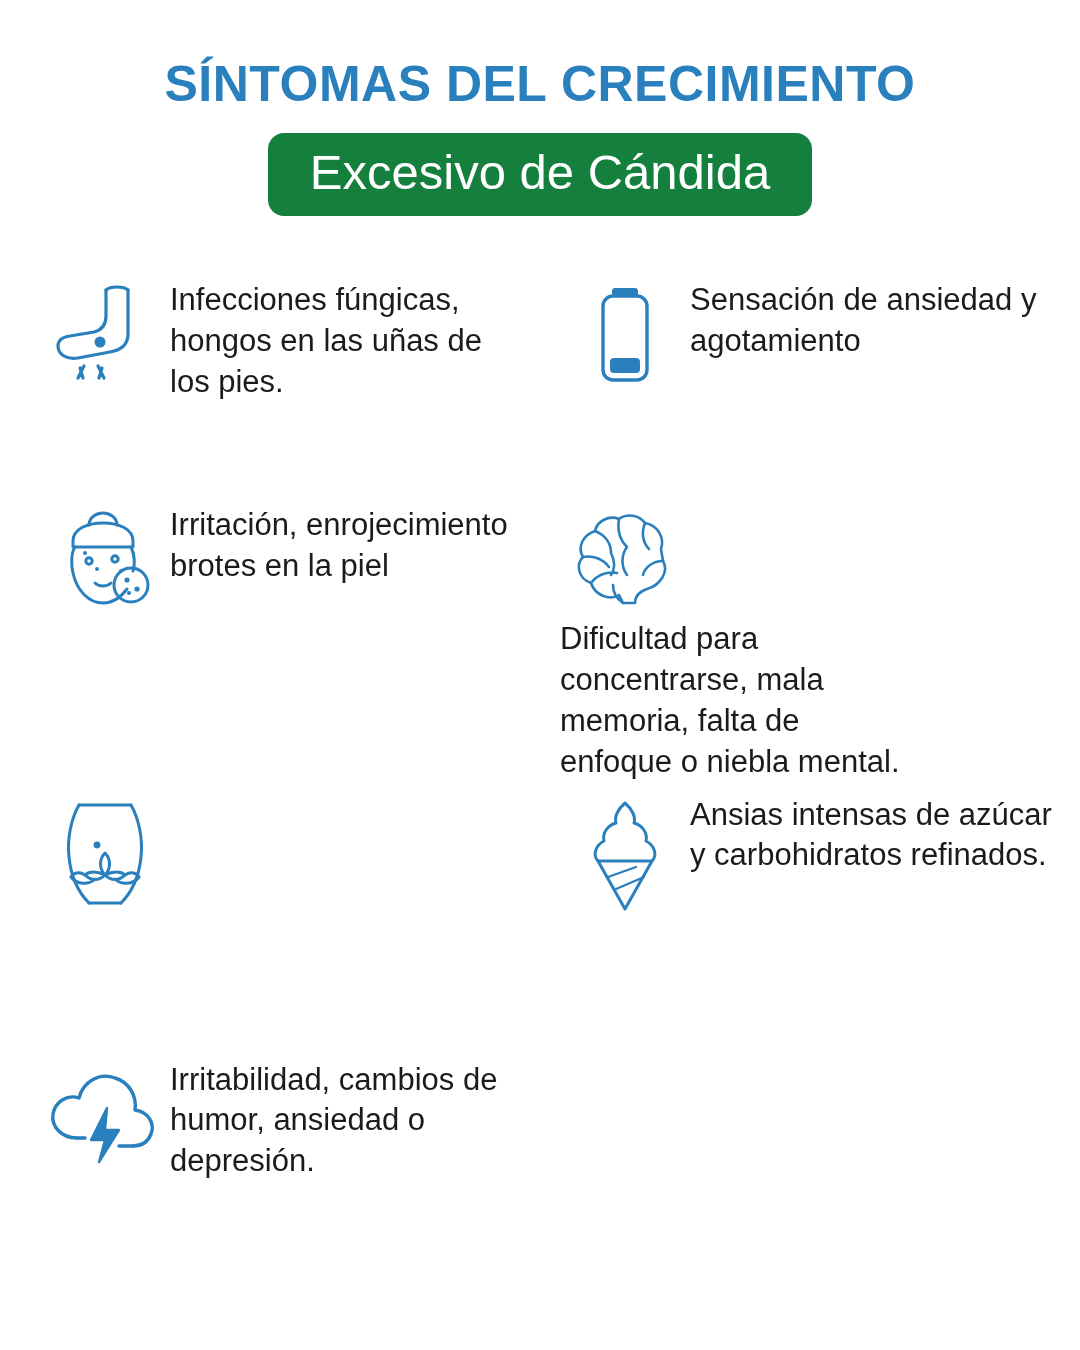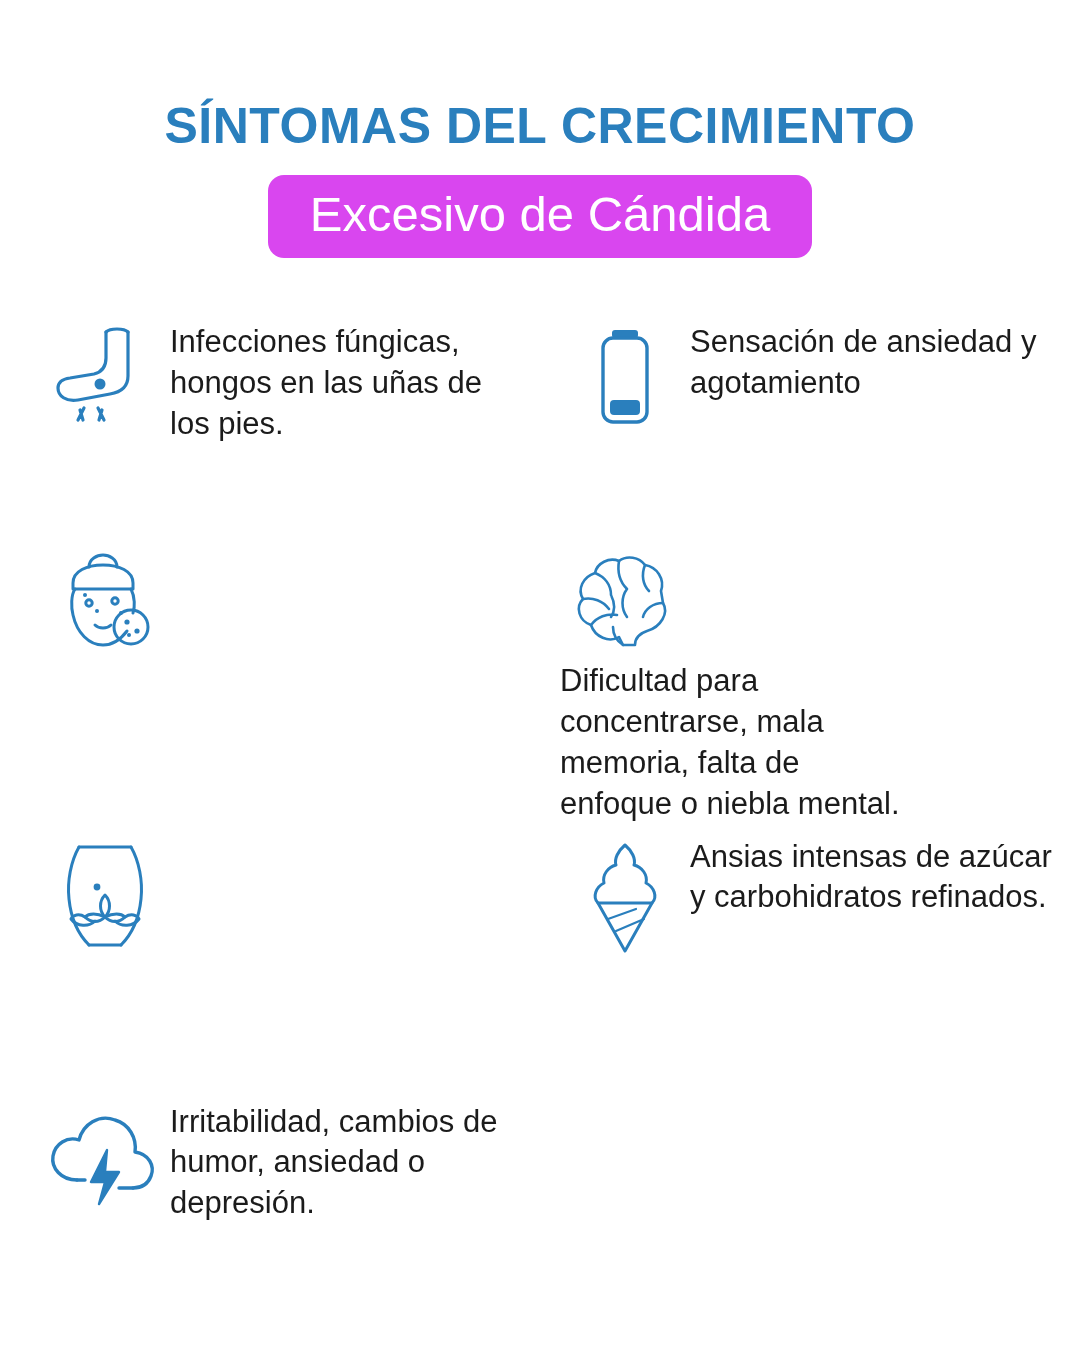--- a/index.html
+++ b/index.html
@@ -15,37 +15,37 @@
   }
   .poster {
     position: relative;
     width: 1080px;
     height: 1350px;
     box-sizing: border-box;
     padding: 0;
   }
   .header {
     text-align: center;
-    padding-top: 100px;
+    padding-top: 58px;
   }
   .title-main {
     font-size: 50px;
     font-weight: bold;
     letter-spacing: 0.5px;
     color: #2a7fbd;
     line-height: 1.05;
     margin: 0;
   }
   .title-badge-wrap {
     margin-top: 22px;
     display: flex;
     justify-content: center;
   }
   .title-badge {
-    background: #d946ef;
+    background: #15803d;
     color: #ffffff;
     font-size: 49px;
     font-weight: normal;
     padding: 14px 42px 18px 42px;
     border-radius: 16px;
     line-height: 1.05;
     display: inline-block;
   }
   .grid {
     margin-top: 62px;
@@ -137,20 +137,21 @@
           <path d="M50 76 C54 80 62 80 66 76"></path>
           <circle cx="40" cy="46" r="2" fill="#2a7fbd" stroke="none"></circle>
           <circle cx="52" cy="62" r="2" fill="#2a7fbd" stroke="none"></circle>
           <circle cx="76" cy="64" r="2" fill="#2a7fbd" stroke="none"></circle>
           <circle cx="86" cy="78" r="17"></circle>
           <circle cx="82" cy="73" r="2.6" fill="#2a7fbd" stroke="none"></circle>
           <circle cx="92" cy="82" r="2.6" fill="#2a7fbd" stroke="none"></circle>
           <circle cx="84" cy="86" r="2" fill="#2a7fbd" stroke="none"></circle>
         </svg>
       </div>
+      <div class="item-text">Irritación, enrojecimiento brotes en la piel</div>
     </div>
 
     <div class="item row-3">
       <div class="icon-box">
         <svg width="120" height="110" viewBox="0 0 120 110" fill="none" stroke="#2a7fbd" stroke-width="2.6" stroke-linecap="round" stroke-linejoin="round">
           <path d="M96 42 C100 30 92 18 80 16 C74 8 62 6 54 12 C44 8 32 14 30 24 C18 28 12 40 18 50 C10 58 14 72 26 76 C30 88 44 94 54 88 L58 96 L70 96 C70 88 76 84 82 82 C96 78 104 64 98 54 Z"></path>
           <path d="M54 12 C52 24 56 34 62 40 M30 24 C40 28 46 36 46 46 M18 50 C28 48 38 52 44 60 M26 76 C32 68 42 64 52 66 M80 16 C76 26 78 36 84 42 M98 54 C88 54 80 60 78 68 M62 40 C56 48 56 60 62 68 M46 46 C50 54 50 62 46 68"></path>
           <path d="M58 96 C52 92 48 86 48 78"></path>
         </svg>
       </div>

